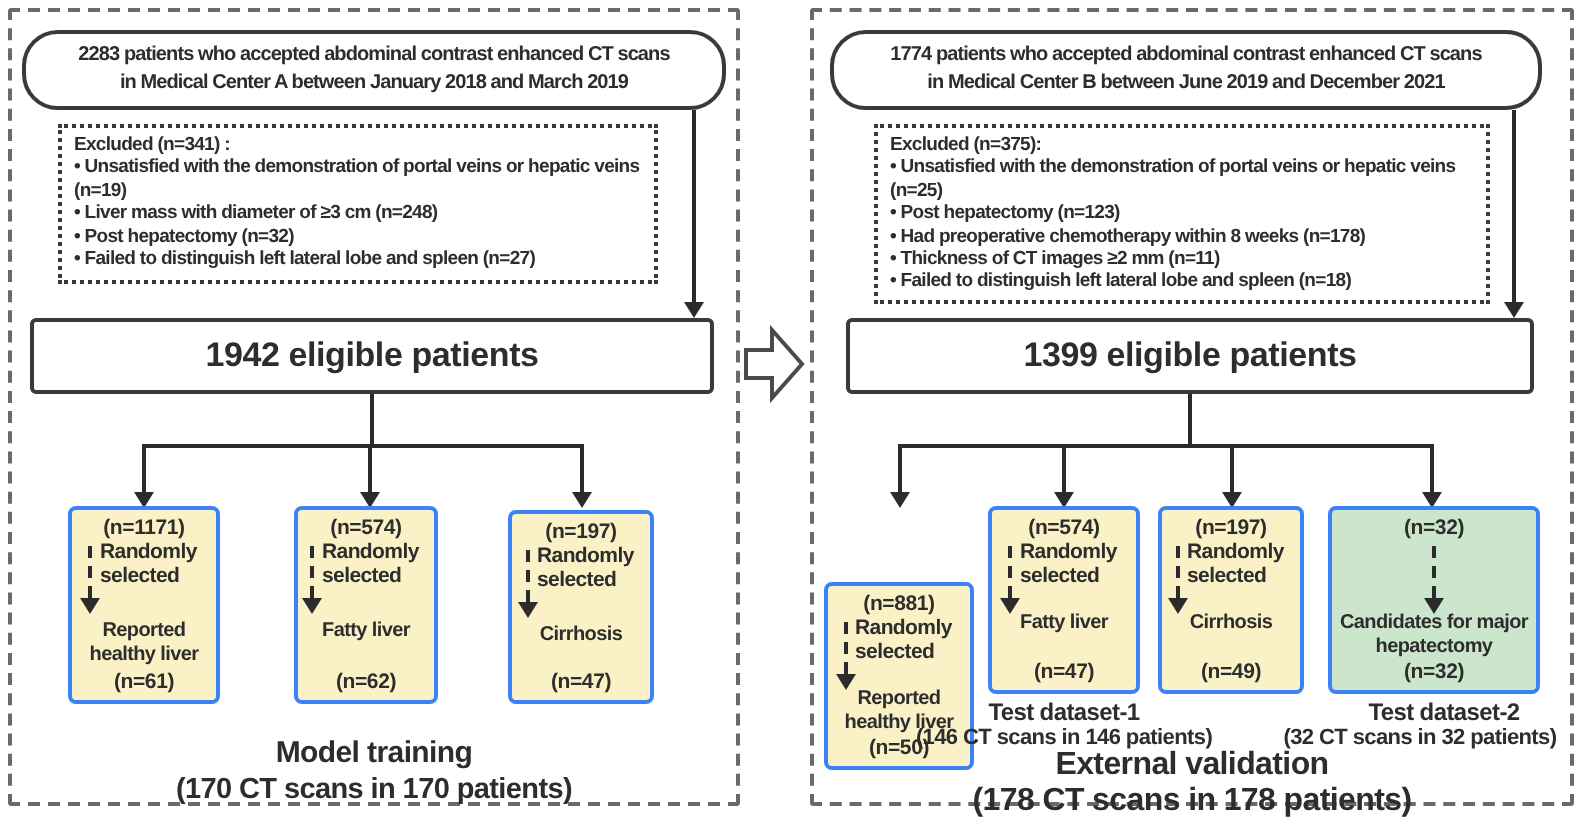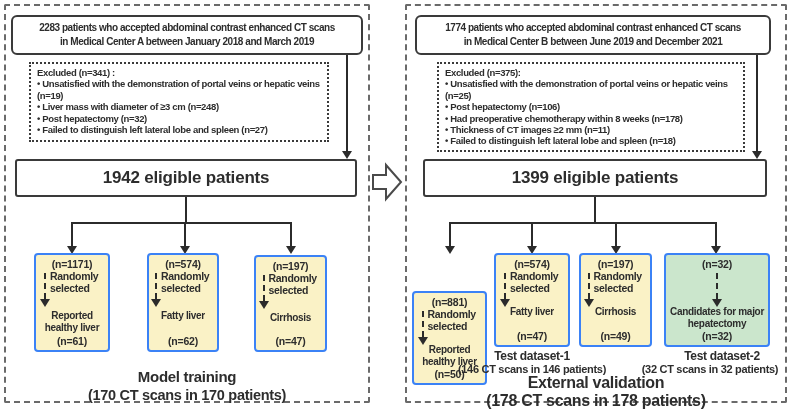--- a/index.html
+++ b/index.html
@@ -6,21 +6,21 @@
   .stage{
     position:relative;width:790px;height:409px;background:#ffffff;
     font-family:"Liberation Sans",sans-serif;font-weight:700;color:#2d2d2d;
     overflow:hidden;
   }
   .panel{position:absolute;top:4px;height:399px;border:2px dashed #6a6a6a;box-sizing:border-box;border-radius:2px;}
   .panel.left{left:4px;width:366px;}
   .panel.right{left:405px;width:382px;}
 
   .top-box{
-    position:absolute;box-sizing:border-box;height:40px;border:2px solid #3a3a3a;border-radius:6px;
+    position:absolute;box-sizing:border-box;height:40px;border:2px solid #3a3a3a;border-radius:18px;
     background:#fff;display:flex;flex-direction:column;justify-content:center;align-items:center;
     font-size:10px;letter-spacing:-0.45px;line-height:1.4;text-align:center;white-space:nowrap;
   }
   .excluded{
     position:absolute;box-sizing:border-box;border:2px dotted #3a3a3a;background:#fff;
     padding:3px 6px;font-size:9.5px;letter-spacing:-0.35px;line-height:1.2;text-align:left;
   }
   .eligible{
     position:absolute;box-sizing:border-box;height:38px;border:2px solid #3a3a3a;border-radius:3px;
     background:#fff;display:flex;align-items:center;justify-content:center;
@@ -136,21 +136,21 @@
     <div class="top-box" style="left:8px;top:9px;width:356px;">
       <div>1774 patients  who accepted abdominal contrast enhanced CT scans</div>
       <div>in Medical Center B between June 2019 and December 2021</div>
     </div>
 
     <div class="vline ah" style="left:349px;top:49px;height:96px;"></div>
 
     <div class="excluded" style="left:30px;top:56px;width:308px;min-height:80px;">
       <div>Excluded (n=375):</div>
       <div>• Unsatisfied with the demonstration of portal veins or hepatic veins (n=25)</div>
-      <div>• Post hepatectomy (n=106)</div>
+      <div>• Post hepatectomy (n=123)</div>
       <div>• Had preoperative chemotherapy within 8 weeks (n=178)</div>
       <div>• Thickness of CT images ≥2 mm (n=11)</div>
       <div>• Failed to distinguish left lateral lobe and spleen (n=18)</div>
     </div>
 
     <div class="eligible" style="left:16px;top:153px;width:344px;">
       <span>1399 eligible patients</span>
     </div>
 
     <div class="vline" style="left:187px;top:191px;height:27px;"></div>

